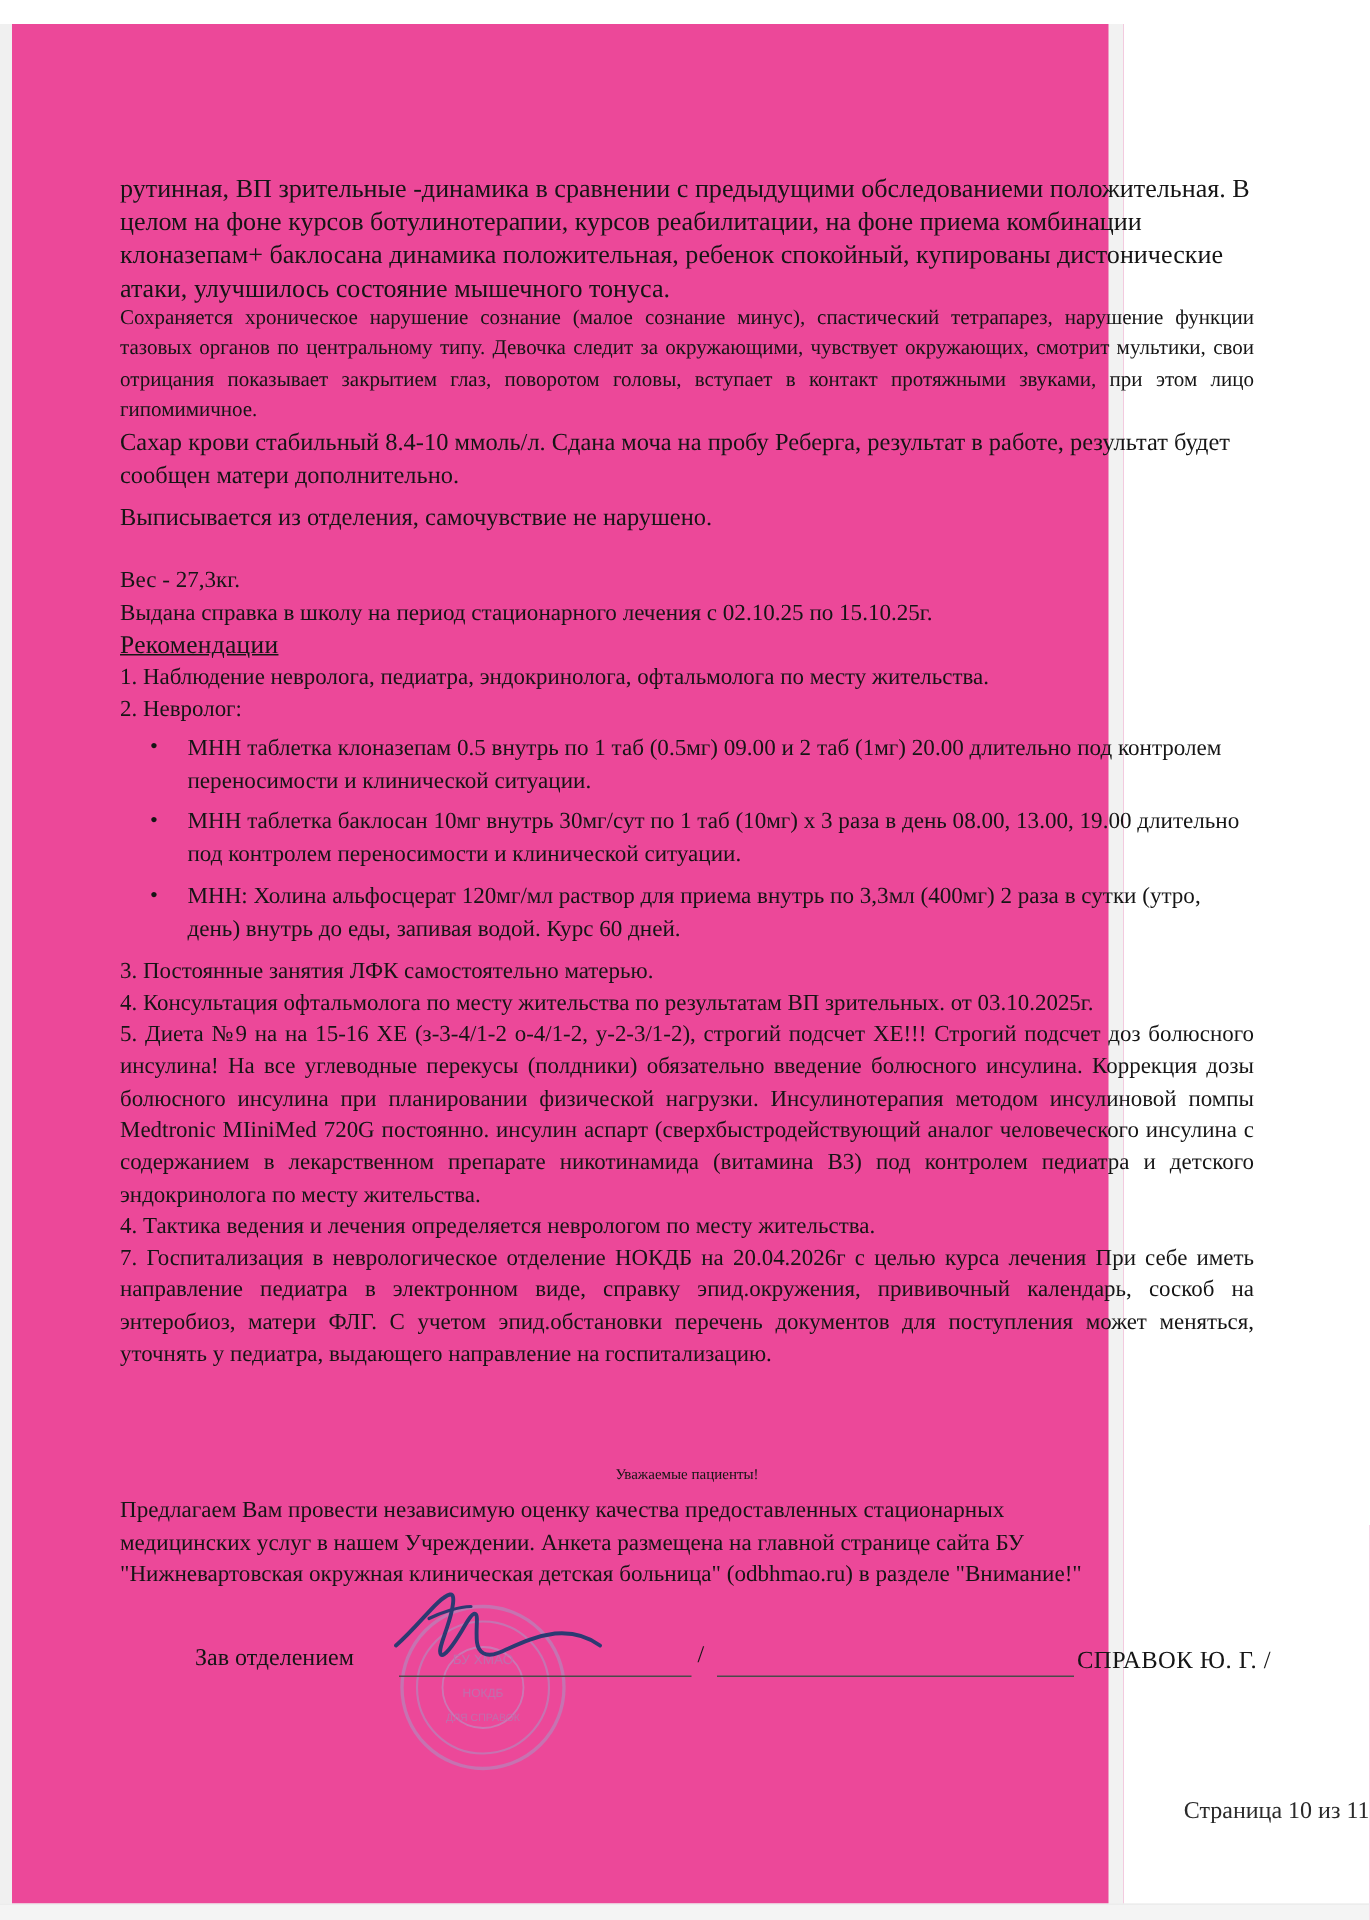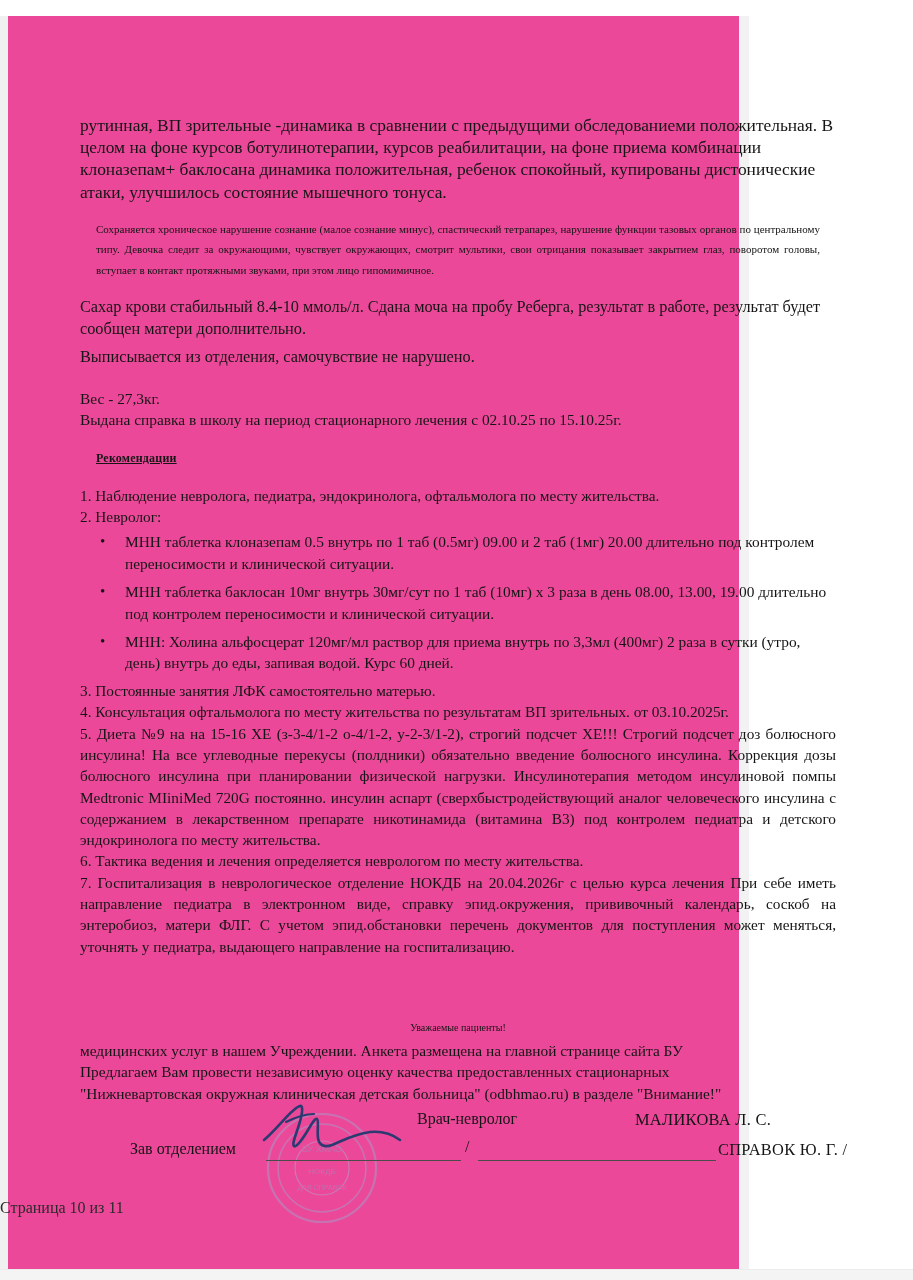--- a/index.html
+++ b/index.html
@@ -51,44 +51,44 @@
   }
 
   
   .para-lead {
     font-size: 17.4px;
     line-height: 22.2px;
     text-align: left;
     margin: 0;
   }
   .para-small {
-    font-size: 11px;
+    font-size: 14px;
     line-height: 20.4px;
     text-align: justify;
-    margin: 16px;
+    margin: 0;
   }
   .para-mid {
     font-size: 16.3px;
     line-height: 21.5px;
     margin: 0;
   }
   .line {
     font-size: 15.4px;
     line-height: 21.6px;
     margin: 0;
   }
   .spacer-14 { height: 14px; }
   .spacer-20 { height: 20px; }
   .spacer-46 { height: 46px; }
 
   .heading-rec {
-    font-size: 12px;
-    font-weight: bold;
+    font-size: 17px;
+    font-weight: normal;
     text-decoration: underline;
-    margin: 16px;
+    margin: 0;
     line-height: 22px;
     letter-spacing: .2px;
   }
 
   .num-item {
     font-size: 15.3px;
     line-height: 21.3px;
     margin: 0;
     text-align: left;
     font-family: Liberation Serif, serif;
@@ -217,21 +217,21 @@
     height: 120px;
     opacity: .40;
     pointer-events: none;
   }
 
   .footer {
     position: absolute;
     left: 0;
     top: 1183px;
     width: 913px;
-    text-align: left;
+    text-align: right;
     font-size: 16px;
     color: #2a2a2a;
     font-family: Liberation Serif, serif;
   }
 </style>
 </head>
 <body>
 
 <div class="page">
 
@@ -270,55 +270,51 @@
       </li>
       <li>
         <span class="bullet">•</span>
         <span>МНН: Холина альфосцерат 120мг/мл раствор для приема внутрь по 3,3мл (400мг) 2 раза в сутки (утро, день) внутрь до еды, запивая водой. Курс 60 дней.</span>
       </li>
     </ul>
 
     <p class="num-item">3. Постоянные занятия ЛФК самостоятельно  матерью.</p>
     <p class="num-item">4. Консультация офтальмолога по месту жительства по результатам ВП зрительных. от 03.10.2025г.</p>
     <p class="num-item just">5. Диета №9  на  на 15-16 ХЕ (з-3-4/1-2 о-4/1-2, у-2-3/1-2),  строгий подсчет ХЕ!!!  Строгий подсчет доз болюсного инсулина! На все углеводные перекусы (полдники) обязательно введение болюсного инсулина. Коррекция дозы болюсного инсулина  при планировании физической нагрузки. Инсулинотерапия методом инсулиновой помпы   Medtronic MIiniMed 720G постоянно. инсулин аспарт (сверхбыстродействующий аналог человеческого инсулина с содержанием в лекарственном препарате никотинамида (витамина В3) под контролем  педиатра и  детского эндокринолога по месту жительства.</p>
-    <p class="num-item">6.  Тактика ведения  и лечения определяется неврологом по месту жительства.</p>
+    <p class="num-item">4.  Тактика ведения  и лечения определяется неврологом по месту жительства.</p>
     <p class="num-item just">7. Госпитализация в неврологическое отделение НОКДБ на 20.04.2026г с целью курса лечения  При себе иметь направление педиатра в электронном виде, справку эпид.окружения, прививочный календарь, соскоб на энтеробиоз, матери ФЛГ. С учетом эпид.обстановки перечень документов для поступления может меняться, уточнять у педиатра, выдающего направление на госпитализацию.</p>
 
     <div class="spacer-46"></div>
 
 
     <div class="spacer-14"></div>
 
     <p class="notice-title">Уважаемые пациенты!</p>
+    <p class="notice-body">Предлагаем Вам провести независимую оценку качества предоставленных стационарных</p>
     <p class="notice-body">медицинских услуг в нашем Учреждении. Анкета размещена на главной странице сайта БУ</p>
-    <p class="notice-body">Предлагаем Вам провести независимую оценку качества предоставленных стационарных</p>
     <p class="notice-body lastline">"Нижневартовская окружная клиническая детская больница" (odbhmao.ru) в разделе "Внимание!"</p>
 
     <div class="sig-block">
 
       <svg class="stamp" viewBox="0 0 120 120">
         <circle cx="60" cy="60" r="54" fill="none" stroke="#8fb4d6" stroke-width="2.2"></circle>
         <circle cx="60" cy="60" r="44" fill="none" stroke="#8fb4d6" stroke-width="1.4"></circle>
         <circle cx="60" cy="60" r="27" fill="none" stroke="#9cbfdd" stroke-width="1.2"></circle>
         <text x="60" y="44" font-family="&quot;Liberation Sans&quot;, sans-serif" font-size="9" fill="#7fa8cc" text-anchor="middle">БУ ХМАО</text>
         <text x="60" y="66" font-family="&quot;Liberation Sans&quot;, sans-serif" font-size="8" fill="#7fa8cc" text-anchor="middle">НОКДБ</text>
         <text x="60" y="82" font-family="&quot;Liberation Sans&quot;, sans-serif" font-size="7" fill="#7fa8cc" text-anchor="middle">ДЛЯ СПРАВОК</text>
       </svg>
 
       <svg class="signature" viewBox="0 0 180 58">
         <path d="M6,40 C22,26 34,8 42,6 C46,5 44,16 40,28 C37,37 34,44 36,46
                  C38,48 44,40 50,30 C54,23 57,18 59,19 C61,20 59,30 60,38
                  C61,45 66,48 74,45 C84,41 96,34 112,32 C124,31 134,34 142,40" fill="none" stroke="#2c3a72" stroke-width="2.6" stroke-linecap="round" stroke-linejoin="round"></path>
         <path d="M28,22 C36,18 48,14 56,14" fill="none" stroke="#2c3a72" stroke-width="2.1" stroke-linecap="round"></path>
       </svg>
 
-      <div class="sig-row-top">
-        <span class="role-neuro">Врач-невролог</span>
-        <span class="name-malikova">МАЛИКОВА Л. С.</span>
-      </div>
 
       <div class="sig-row-bottom">
         <span class="label-zav">Зав отделением</span>
         <span class="rule1"></span>
         <span class="slash1">/</span>
         <span class="rule2"></span>
         <span class="name-churakova">СПРАВОК Ю. Г. /</span>
       </div>
 
     </div>

